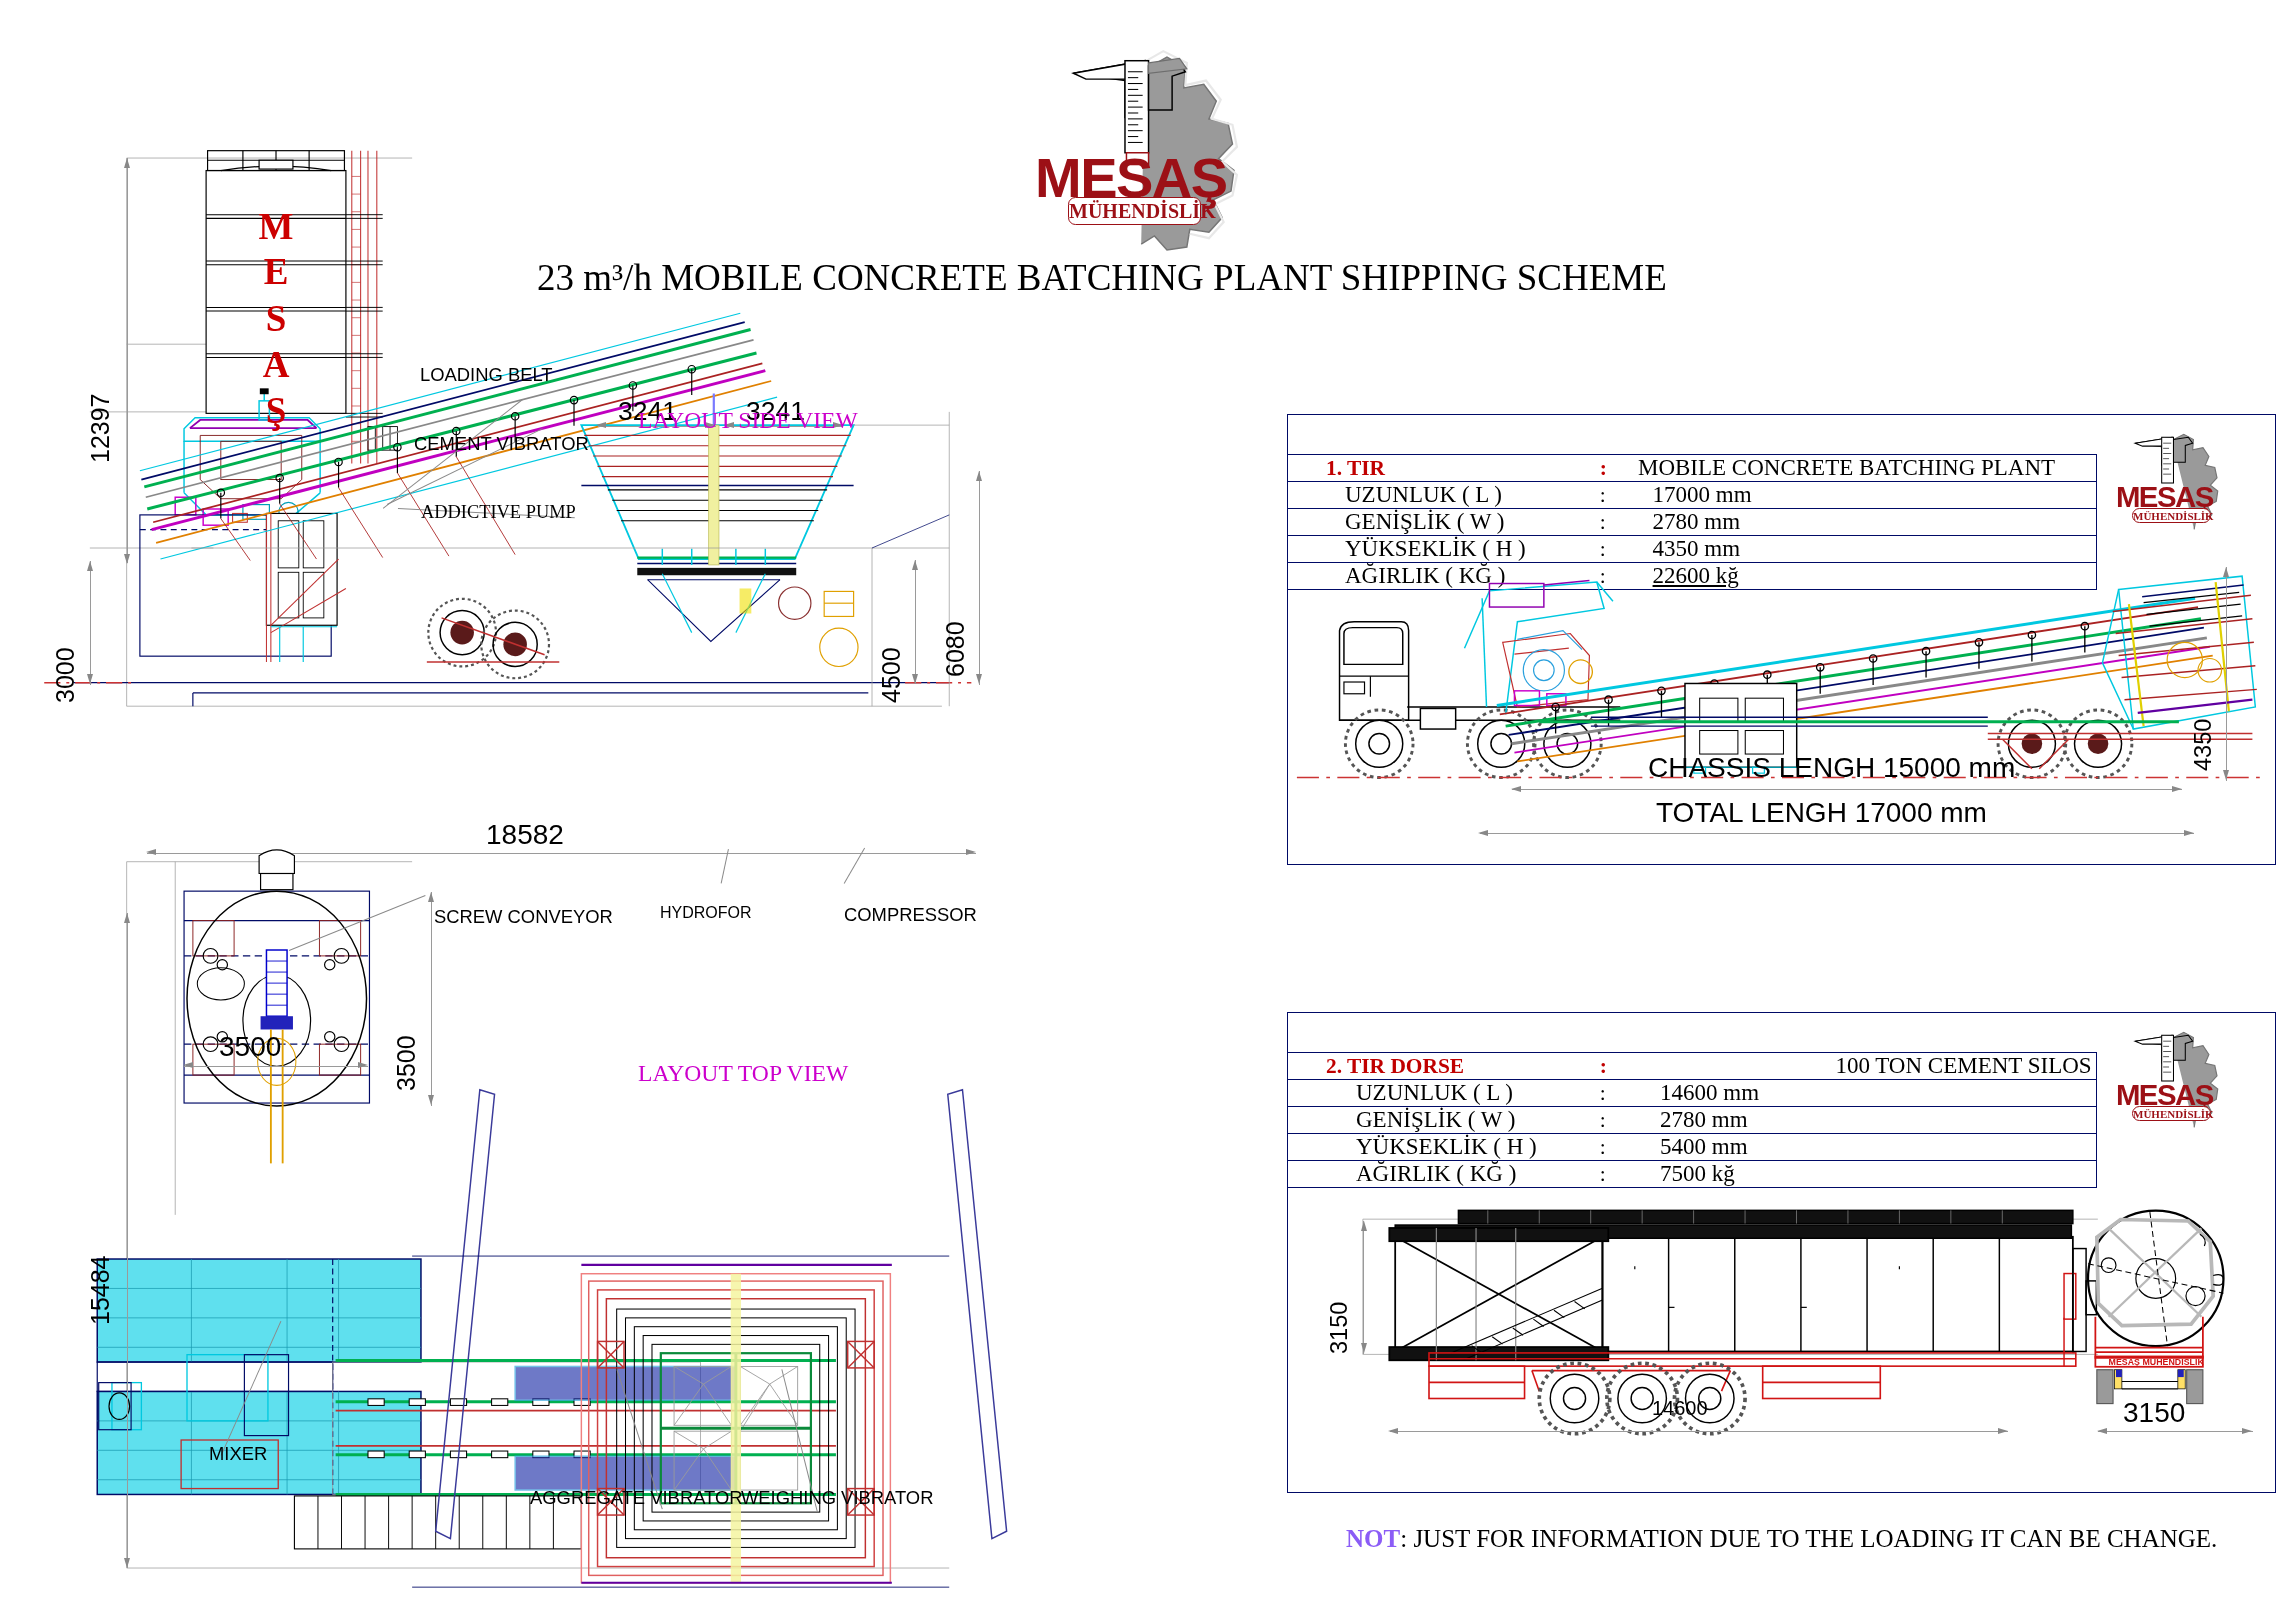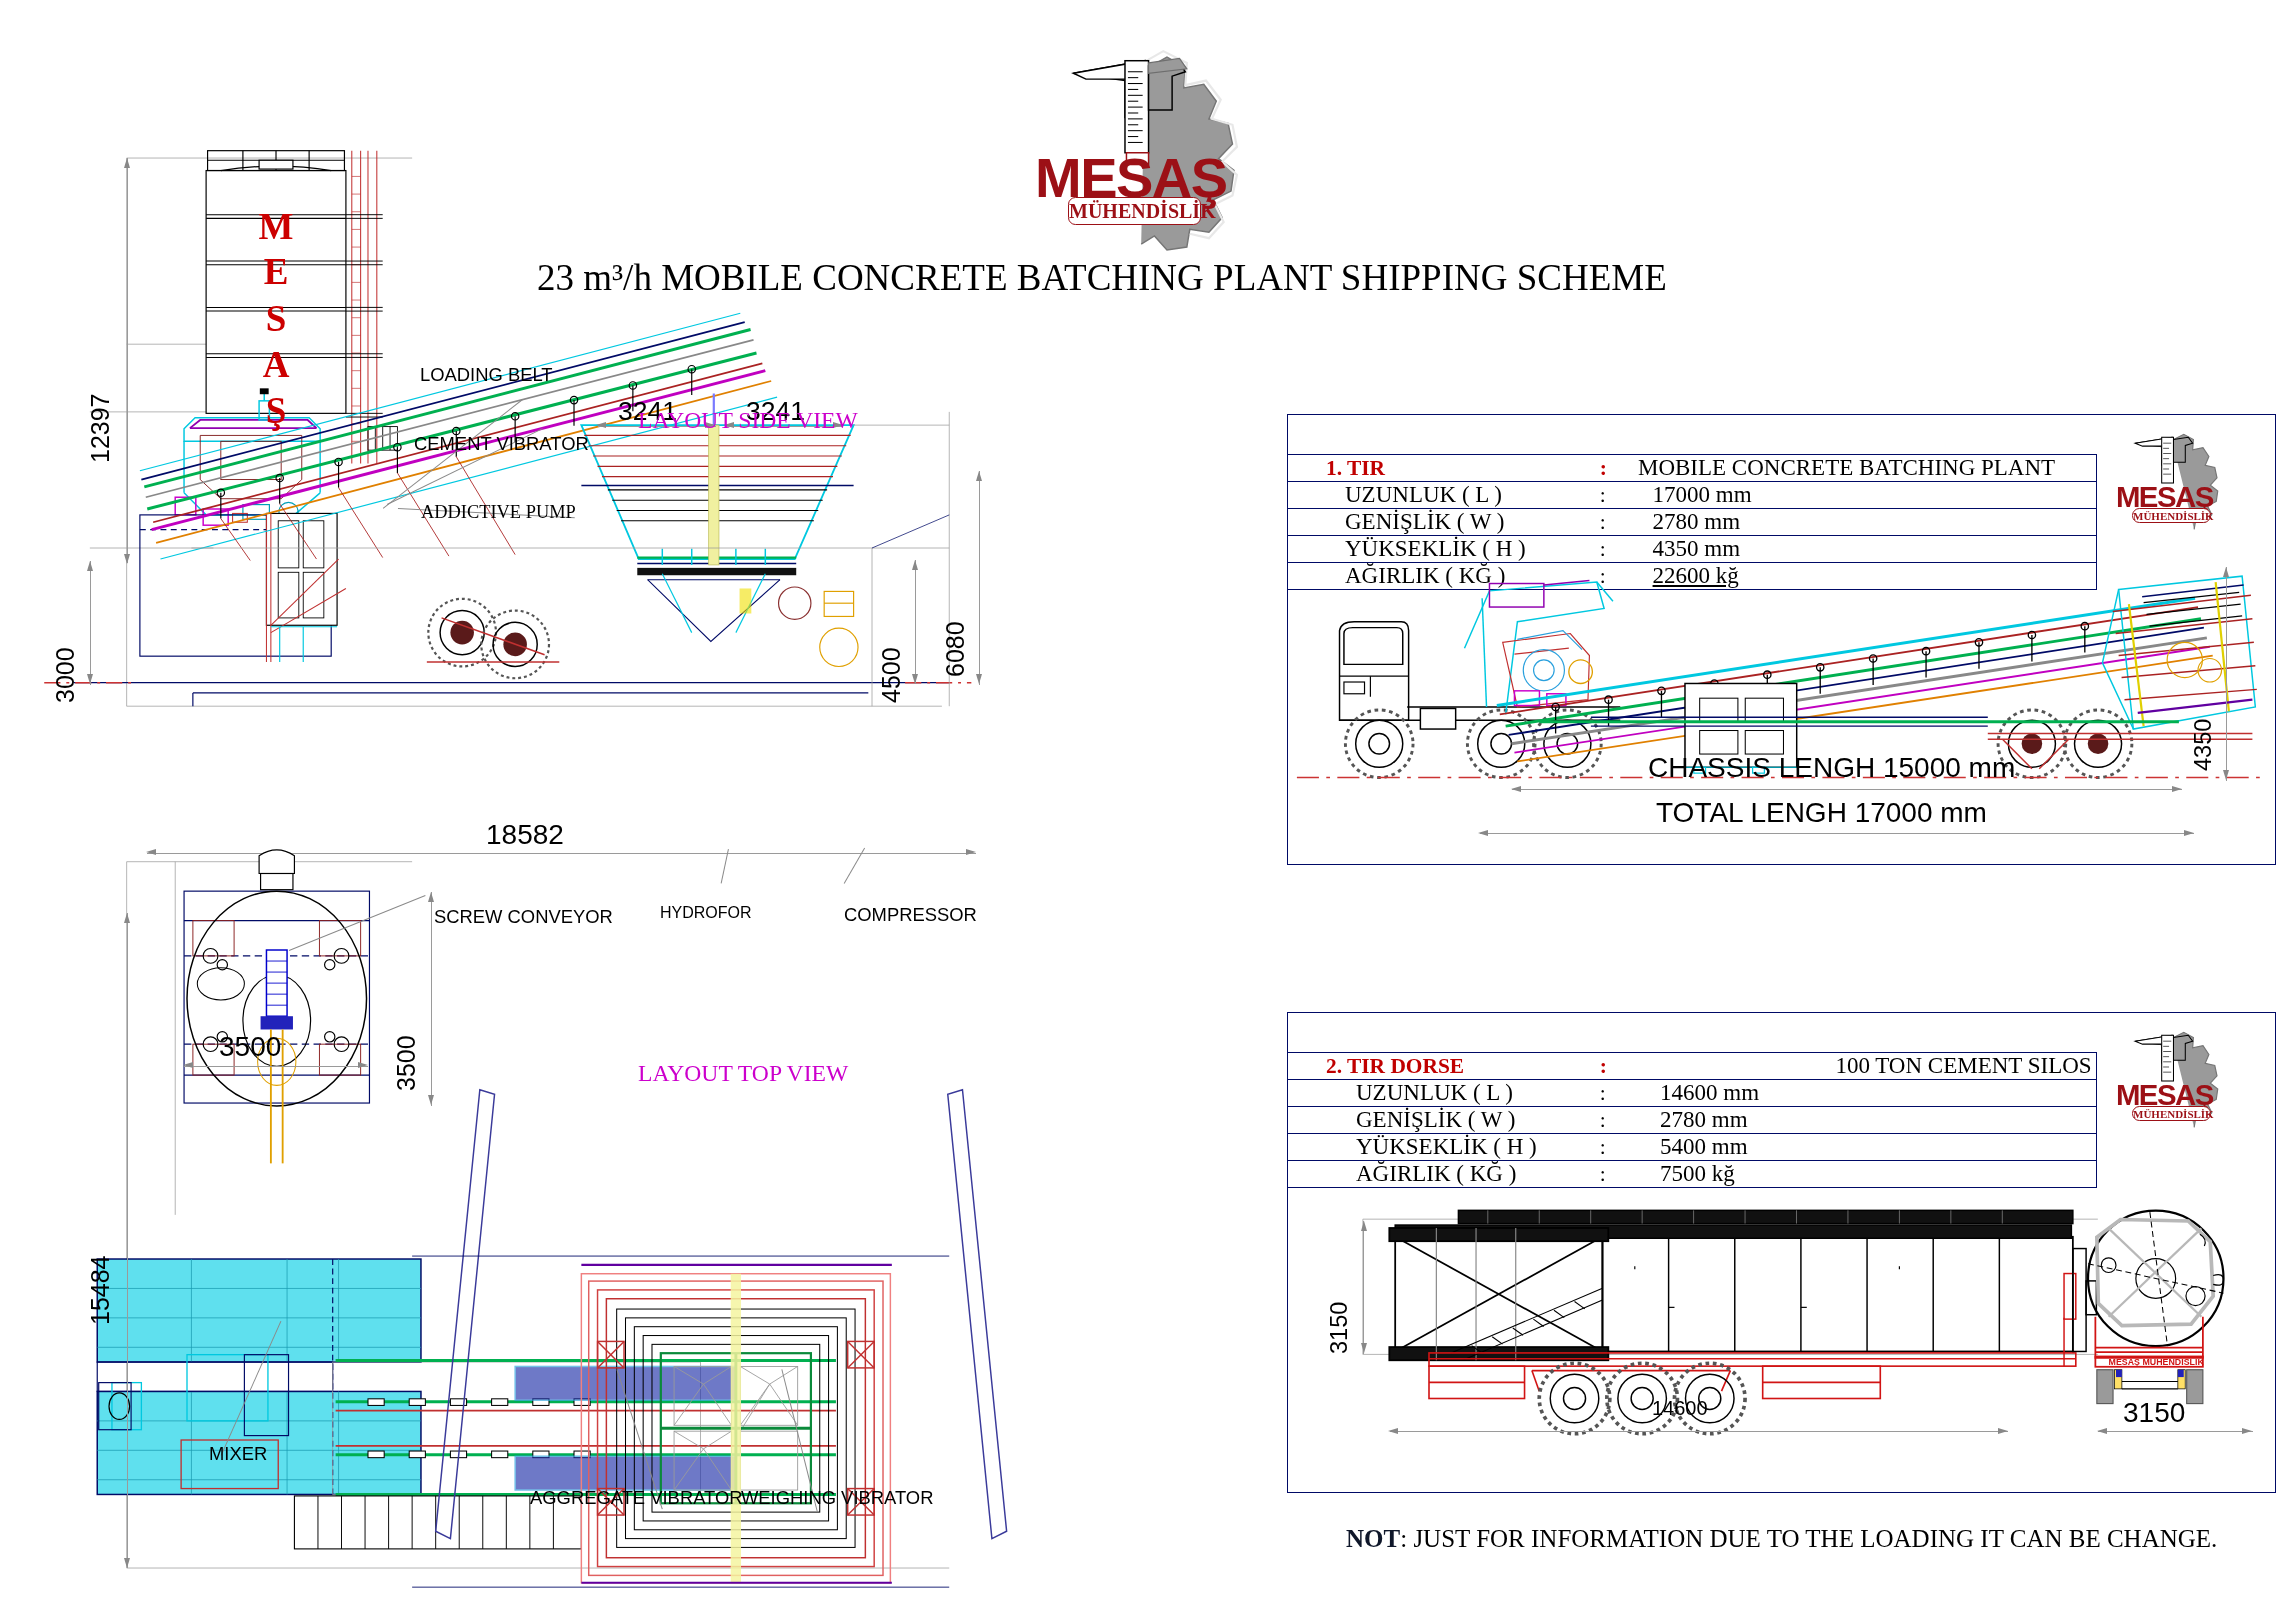--- a/index.html
+++ b/index.html
@@ -37,21 +37,21 @@
 
   
   .callout{position:absolute;font-family:"Liberation Sans",sans-serif;color:#000;
            white-space:nowrap;}
   .leader{position:absolute;background:#8a8a8a;height:0.7px;transform-origin:left center;}
   .silo-letter{position:absolute;font-family:"Liberation Serif",serif;color:#cc0000;
                font-weight:bold;text-align:center;}
   .viewlabel{position:absolute;font-family:"Liberation Serif",serif;color:#cc00cc;
              white-space:nowrap;}
   .note{position:absolute;font-family:"Liberation Serif",serif;white-space:nowrap;}
-  .note .red{color:#0f172a;font-weight:bold;text-align:center;}
+  .note .red{color:#8b5cf6;font-weight:bold;text-align:center;}
   svg{position:absolute;overflow:visible;}
 </style>
 </head>
 <body>
 
 <div class="logo-wrap" style="left:1016px;top:29.4px;width:324px;height:221px;">
   <svg width="324" height="221" viewBox="0 0 440 300">
 
     <path d="M175 55 L205 38 L230 52 L228 80 L255 75 L272 98 L262 122 L288 128 L294 156
              L275 176 L296 192 L292 220 L268 232 L280 256 L262 276 L236 272 L232 296

